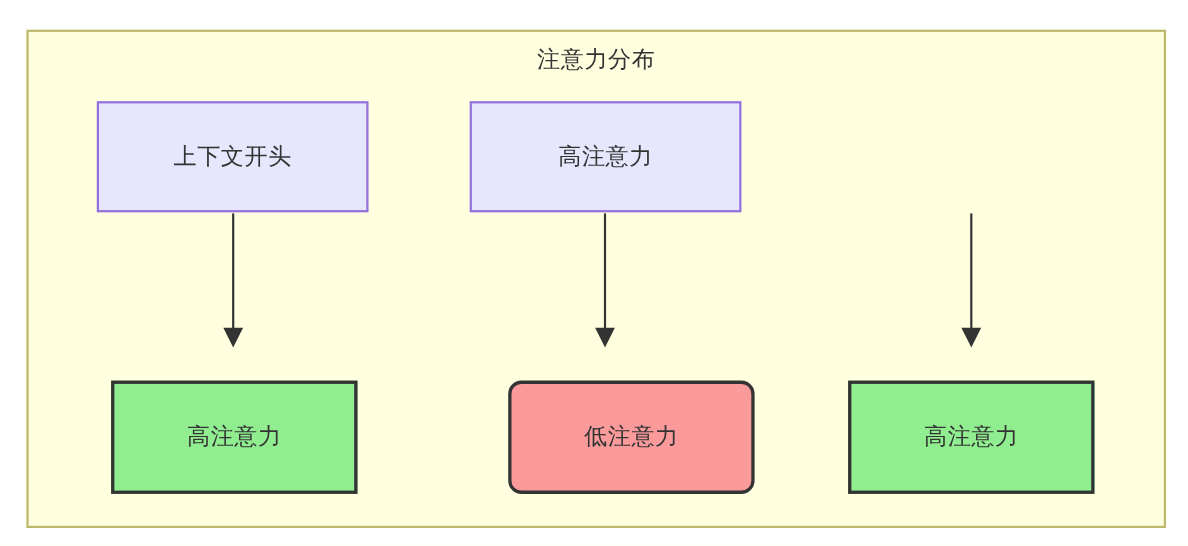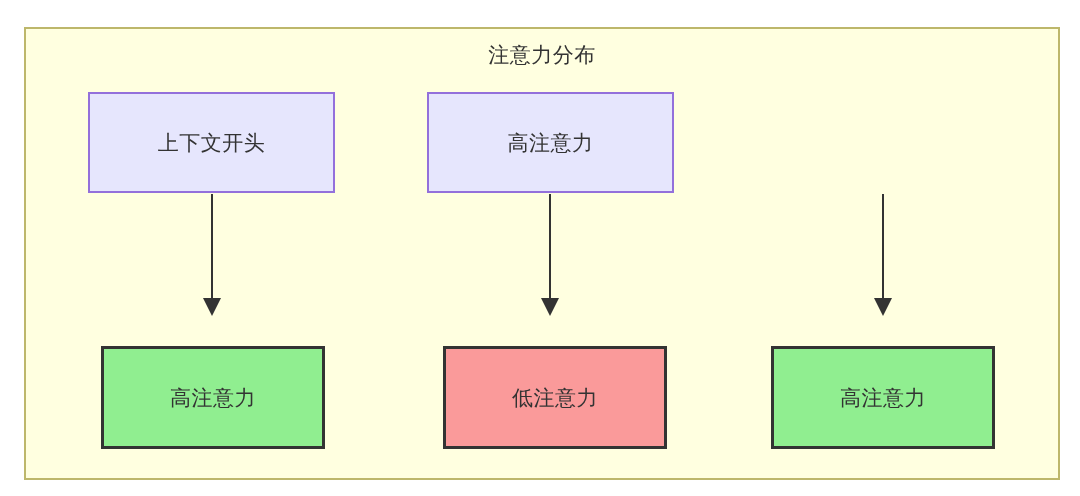--- a/index.html
+++ b/index.html
@@ -84,21 +84,21 @@
   .fill-low {
     background: #fa9a9a;
   }
 
   
   .col-1-top { left: 88px; }
   .col-2-top { left: 427px; }
   .col-3-top { left: 759px; }
 
   .col-1-bottom { left: 101px; }
-  .col-2-bottom { left: 443px; }
+  .col-2-bottom { left: 462px; border-radius: 12px; }
   .col-3-bottom { left: 771px; }
 
   
   #edges {
     position: absolute;
     left: 0;
     top: 0;
     width: 1080px;
     height: 496px;
     pointer-events: none;

